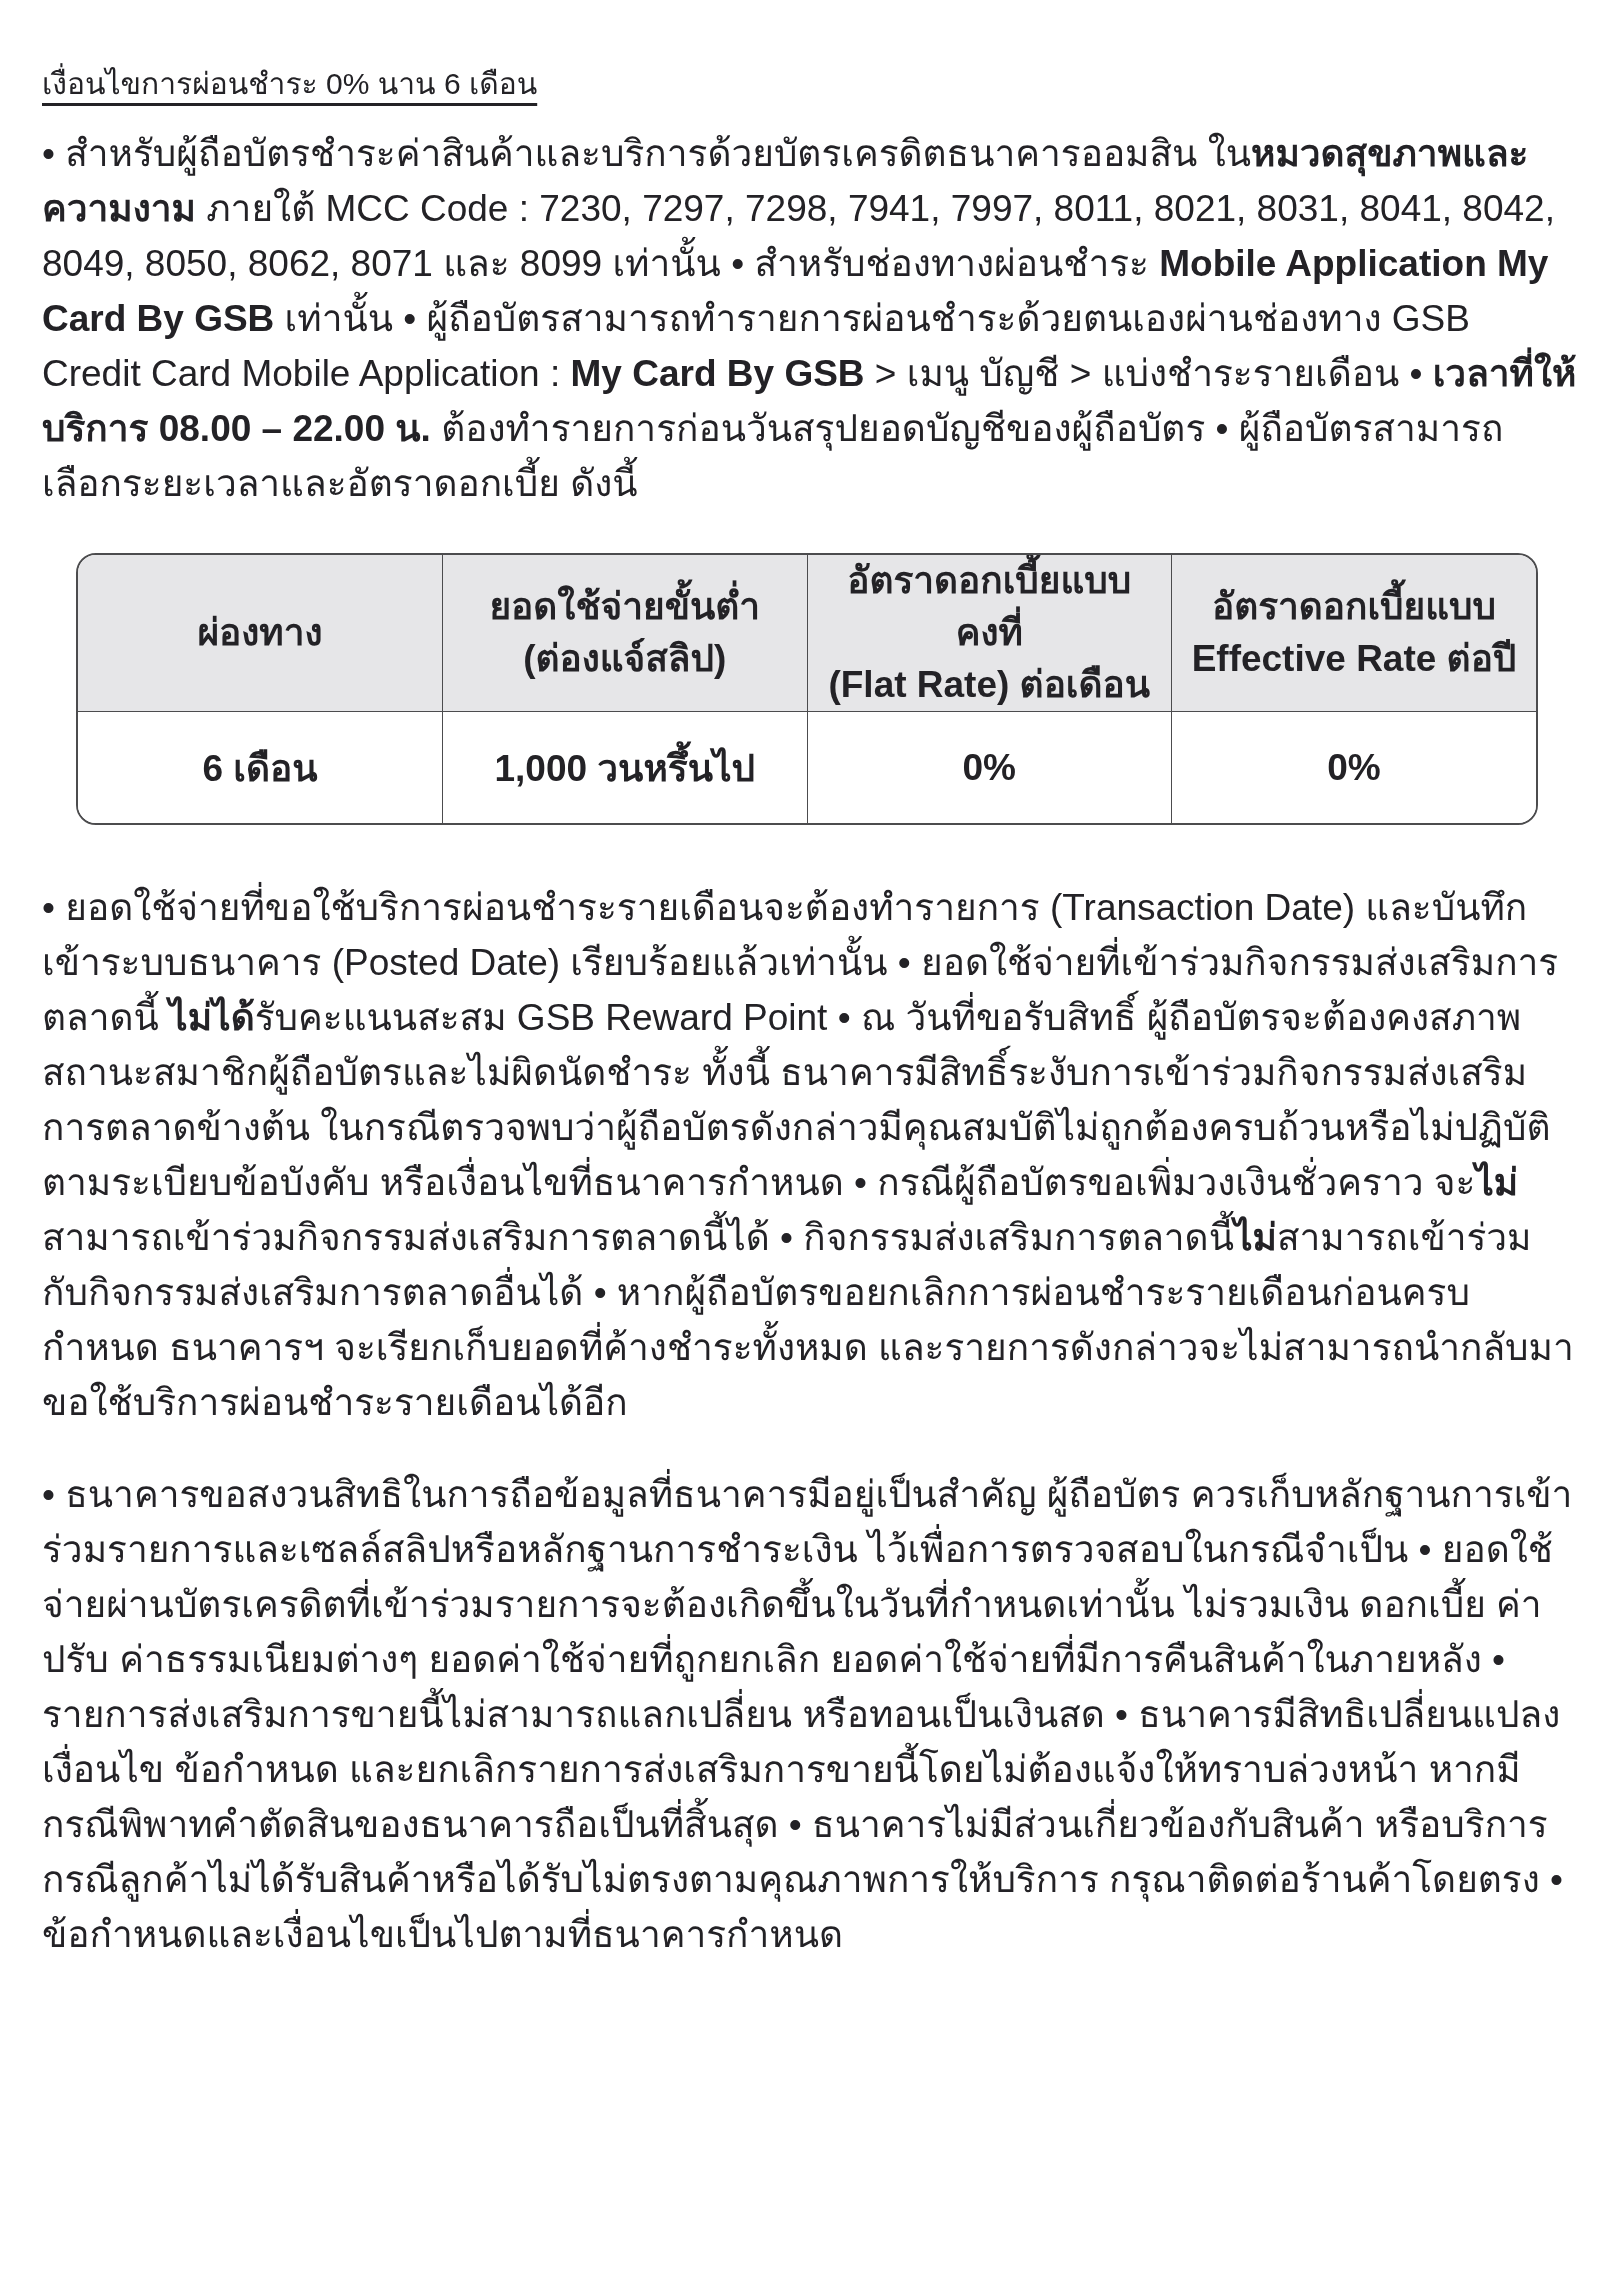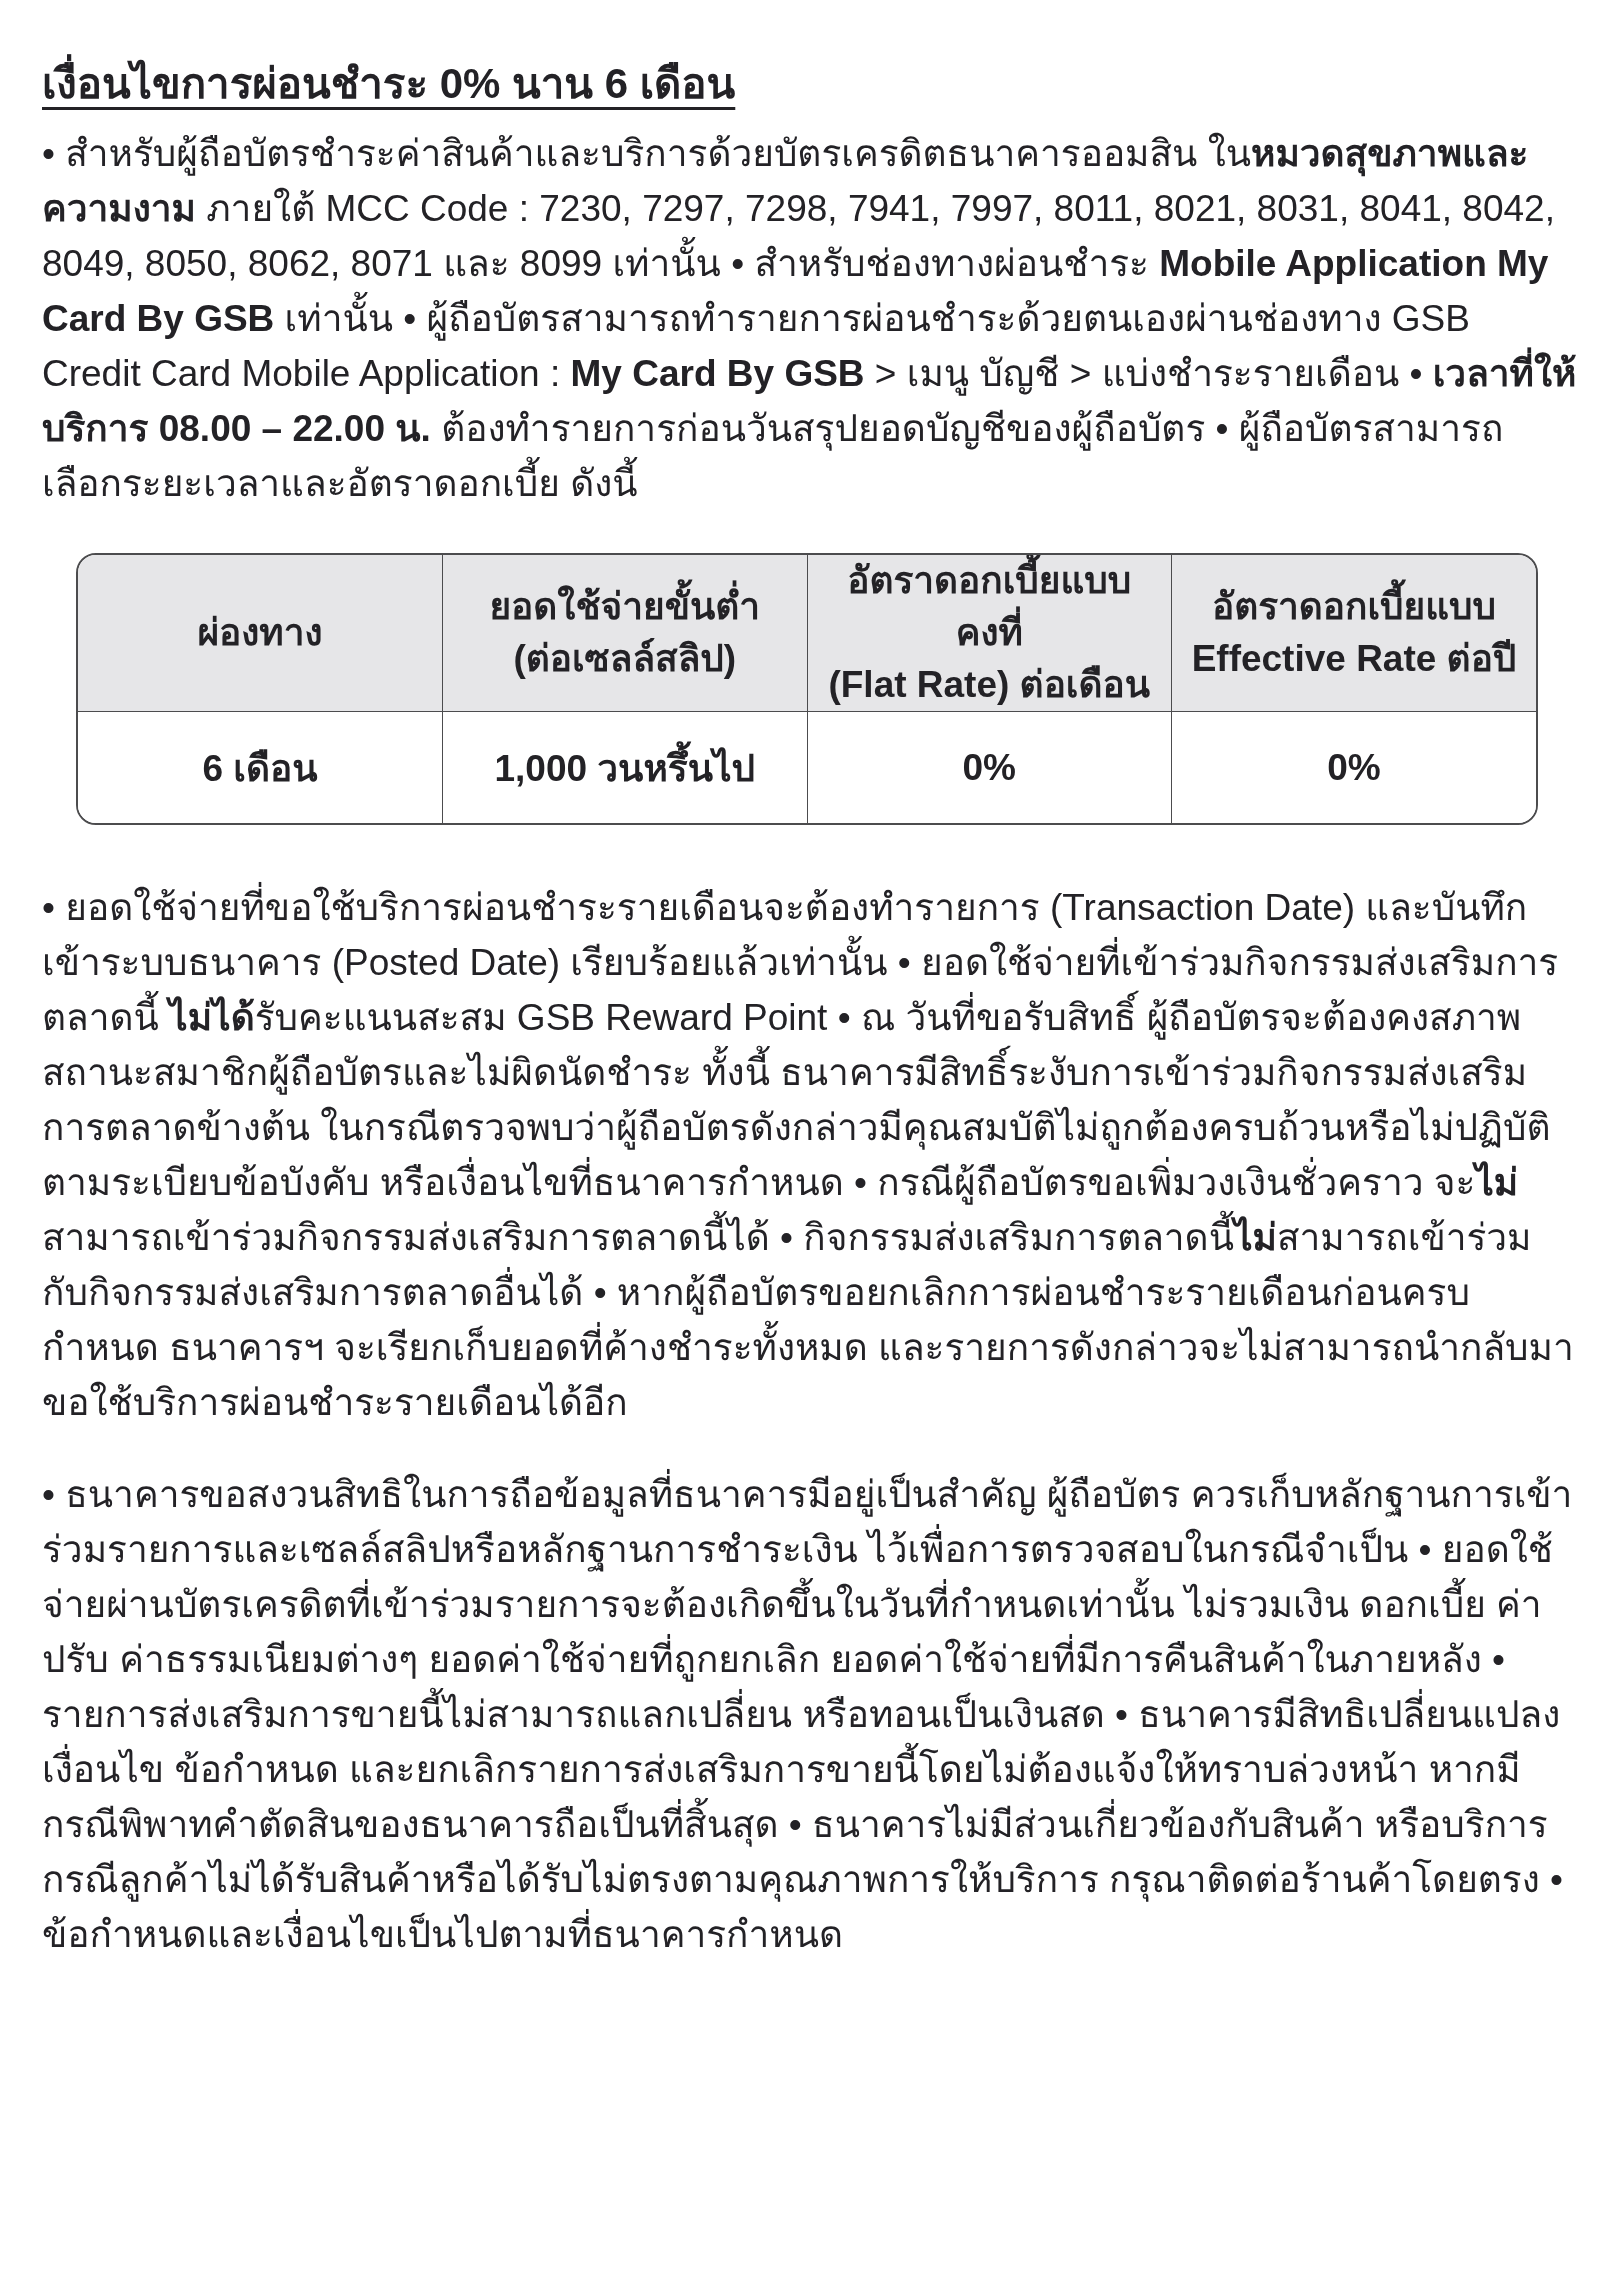--- a/index.html
+++ b/index.html
@@ -16,22 +16,22 @@
   }
   .page {
     box-sizing: border-box;
     width: 1619px;
     height: 2289px;
     padding: 54px 42px 0 42px;
     background: #ffffff;
     overflow: hidden;
   }
   .doc-heading {
-    font-size: 42px;
-    font-weight: 700;
+    font-size: 30px;
+    font-weight: 400;
     line-height: 59px;
     margin: 0 0 13px 0;
   }
   .doc-heading .underlined {
     text-decoration: underline;
     text-decoration-thickness: 2.8px;
     text-underline-offset: 9.2px;
   }
   .body-text {
     font-size: 37px;
@@ -96,21 +96,21 @@
   <h2 class="doc-heading"><span class="underlined">เงื่อนไขการผ่อนชำระ 0% นาน 6 เดือน</span></h2>
 
   <p class="body-text"><span>• สำหรับผู้ถือบัตรชำระค่าสินค้าและบริการด้วยบัตรเครดิตธนาคารออมสิน ใน</span><span class="b">หมวดสุขภาพและความงาม</span><span> ภายใต้ MCC Code : 7230, 7297, 7298, 7941, 7997, 8011, 8021, 8031, 8041, 8042, 8049, 8050, 8062, 8071 และ 8099 เท่านั้น • สำหรับช่องทางผ่อนชำระ </span><span class="b">Mobile Application My Card By GSB</span><span> เท่านั้น • ผู้ถือบัตรสามารถทำรายการผ่อนชำระด้วยตนเองผ่านช่องทาง GSB Credit Card Mobile Application : </span><span class="b">My Card By GSB</span><span> &gt; เมนู บัญชี &gt; แบ่งชำระรายเดือน • </span><span class="b">เวลาที่ให้บริการ 08.00 – 22.00 น.</span><span> ต้องทำรายการก่อนวันสรุปยอดบัญชีของผู้ถือบัตร • ผู้ถือบัตรสามารถเลือกระยะเวลาและอัตราดอกเบี้ย ดังนี้</span></p>
 
   <div class="tbl-wrap">
     <table class="rate-table">
       <thead>
         <tr>
           <th>ผ่องทาง</th>
           <th>ยอดใช้จ่ายขั้นต่ำ
-(ต่อเซลล์สลิป)</th>
+(ต่องแจ์สลิป)</th>
           <th>อัตราดอกเบี้ยแบบคงที่
 (Flat Rate) ต่อเดือน</th>
           <th>อัตราดอกเบี้ยแบบ
 Effective Rate ต่อปี</th>
         </tr>
       </thead>
       <tbody>
         <tr>
           <td>6 เดือน</td>
           <td>1,000 วนหรึ้นไป</td>

